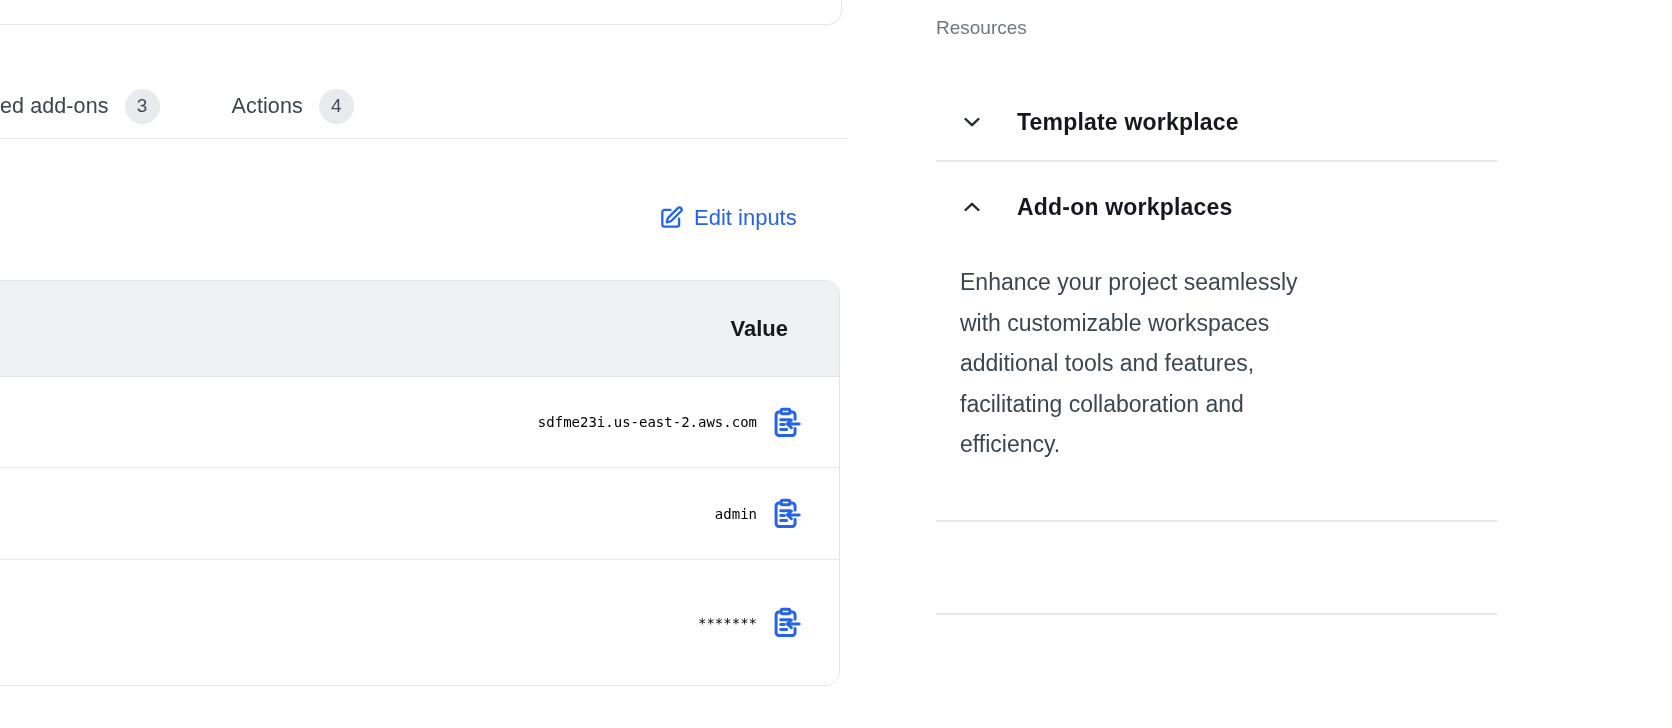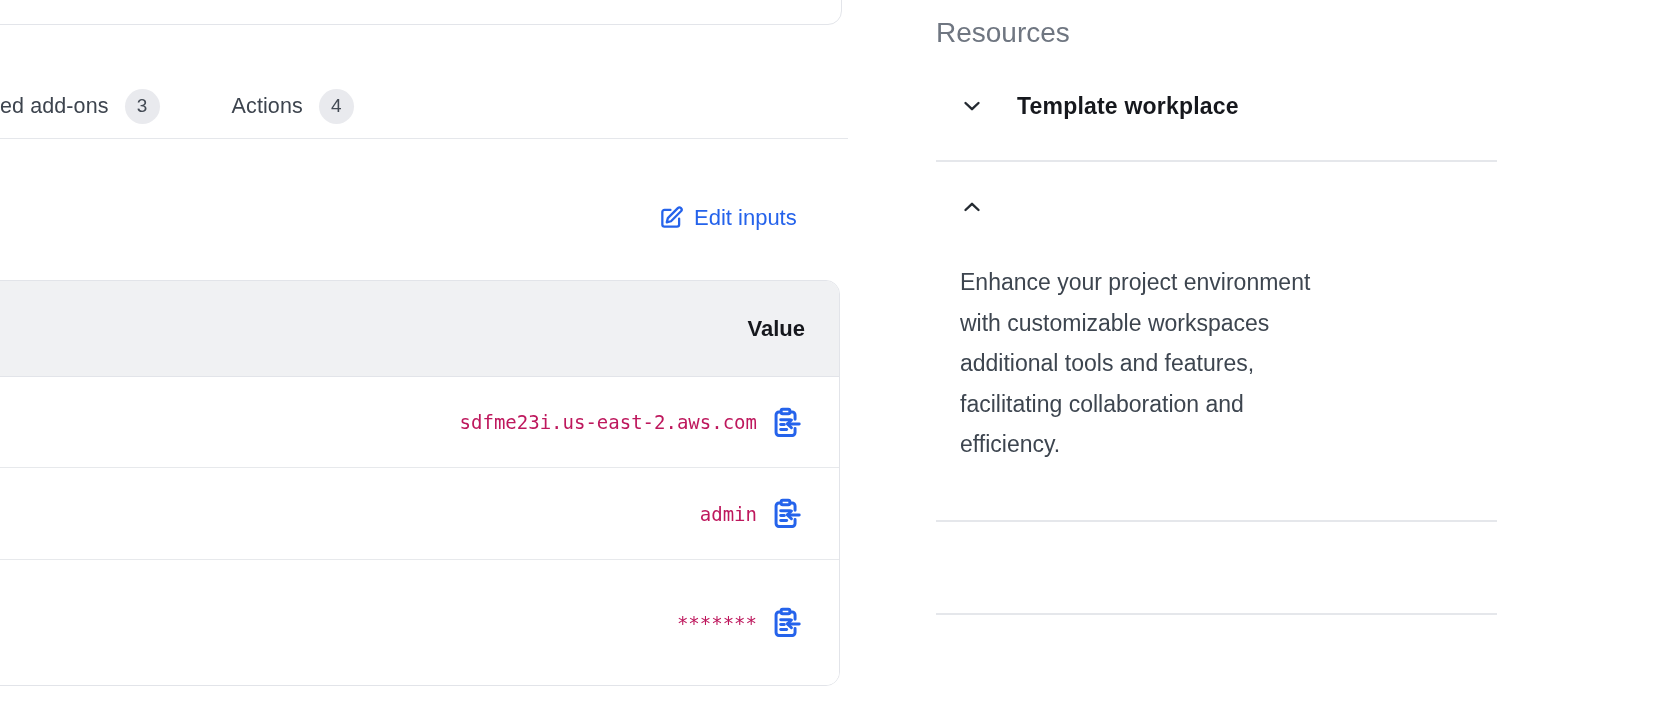--- a/index.html
+++ b/index.html
@@ -23,33 +23,33 @@
   
   .edit-link{left:658px;top:198px;height:40px;display:flex;align-items:center;gap:10px;cursor:pointer;}
   .edit-link .lbl{font-size:22px;font-weight:400;color:#2563eb;}
 
   
   .table{left:-200px;top:280px;width:1040px;height:406px;background:#fff;
          border:1.5px solid #e2e4e9;border-radius:14px;overflow:hidden;box-sizing:border-box;}
   .col-divider{position:absolute;left:389px;top:0;bottom:0;width:1.5px;background:#e2e4e9;}
   .thead{position:relative;height:96px;background:#f0f1f3;border-bottom:1.5px solid #e2e4e9;
          box-sizing:border-box;display:flex;align-items:center;justify-content:flex-end;}
-  .th-value{font-size:22px;font-weight:700;color:#16181d;padding-right:34px;}
+  .th-value{font-size:22px;font-weight:700;color:#16181d;padding-right:51px;}
   .trow{position:relative;box-sizing:border-box;display:flex;align-items:center;
         justify-content:flex-end;gap:12px;padding-right:38px;background:#fff;}
   .trow + .trow{border-top:1.5px solid #e7e9ec;}
   .r1{height:90px;} .r2{height:92px;} .r3{height:126px;}
   .cell-value{font-family:"DejaVu Sans Mono","Liberation Mono",monospace;
-              font-size:19px;color:#be185d;letter-spacing:0;}
+              font-size:14px;color:#000000;letter-spacing:0;}
   .copy-btn{width:32px;height:32px;display:flex;align-items:center;justify-content:center;
             cursor:pointer;background:none;border:none;padding:0;}
 
   
   .sidebar{left:936px;top:0;width:561px;height:728px;}
-  .res-title{position:absolute;left:0;top:17px;font-size:28px;color:#6f7681;}
+  .res-title{position:absolute;left:0;top:17px;font-size:19px;color:#6f7681;}
   .sec-row{position:absolute;left:0;width:100%;height:52px;display:flex;align-items:center;cursor:pointer;}
   .sec-chevron{position:absolute;left:24px;width:24px;height:24px;display:flex;align-items:center;}
   .sec-title{position:absolute;left:81px;font-size:23px;font-weight:700;color:#16181d;letter-spacing:.2px;}
   .divider{position:absolute;left:0;width:100%;height:1.5px;background:#e5e7eb;}
   .para{position:absolute;left:24px;width:520px;color:#3d454f;font-size:23px;}
   .para div{height:40.5px;line-height:40.5px;white-space:nowrap;}
 
   svg{display:block;}
 </style>
 </head>
@@ -132,40 +132,41 @@
           <path d="M22.6 13.1h-8.9"></path>
           <path d="M16.6 10.1l-3.1 3 3.1 3"></path>
         </svg>
       </button>
     </div>
   </div>
 
   <div class="abs sidebar">
     <div class="res-title">Resources</div>
 
-    <div class="sec-row" style="top:80px;">
+    <div class="sec-row" style="top:96px;">
       <span class="sec-chevron">
         <svg width="24" height="24" viewBox="0 0 24 24" fill="none" stroke="#242a31" stroke-width="2.4" stroke-linecap="round" stroke-linejoin="round">
           <path d="M5.5 9l6.5 6.2L18.5 9"></path>
         </svg>
       </span>
       <span class="sec-title">Template workplace</span>
     </div>
     <div class="divider" style="top:160px;"></div>
 
     <div class="sec-row" style="top:181px;">
       <span class="sec-chevron">
         <svg width="24" height="24" viewBox="0 0 24 24" fill="none" stroke="#242a31" stroke-width="2.4" stroke-linecap="round" stroke-linejoin="round">
           <path d="M5.5 15l6.5-6.2L18.5 15"></path>
         </svg>
       </span>
+      <span class="sec-title">Add-on workplaces</span>
     </div>
 
     <div class="para" style="top:262px;">
-      <div>Enhance your project environment</div>
+      <div>Enhance your project seamlessly</div>
       <div>with customizable workspaces</div>
       <div>additional tools and features,</div>
       <div>facilitating collaboration and</div>
       <div>efficiency.</div>
     </div>
 
     <div class="divider" style="top:520px;"></div>
 
     <div class="divider" style="top:613px;"></div>
   </div>

